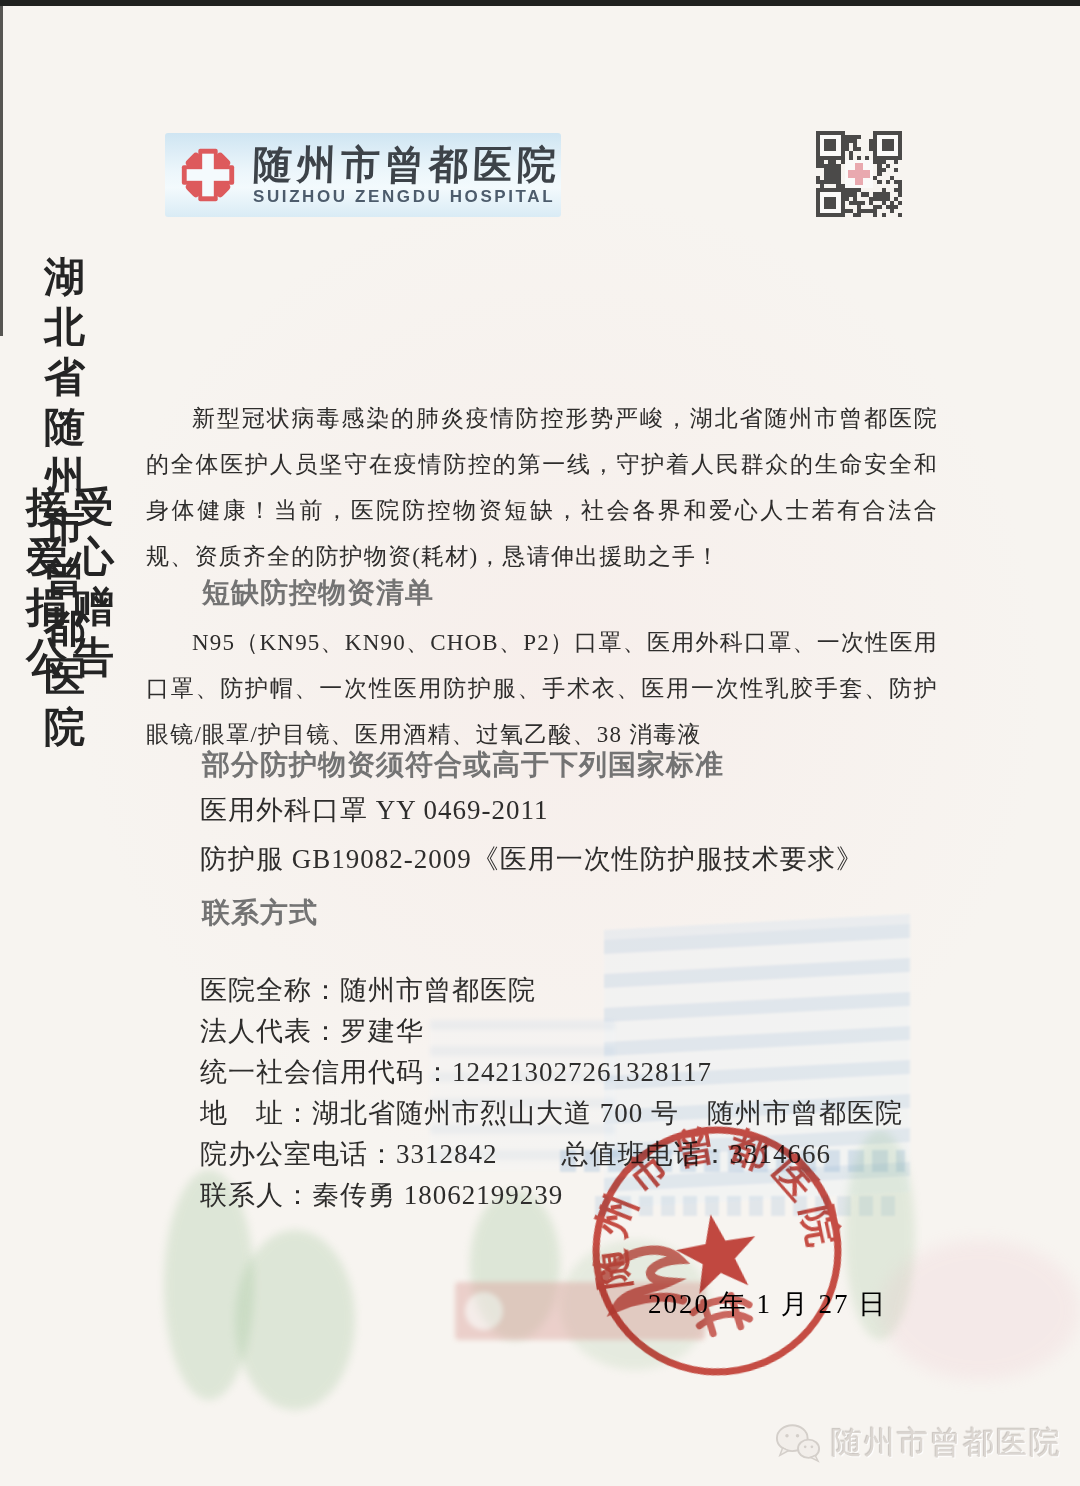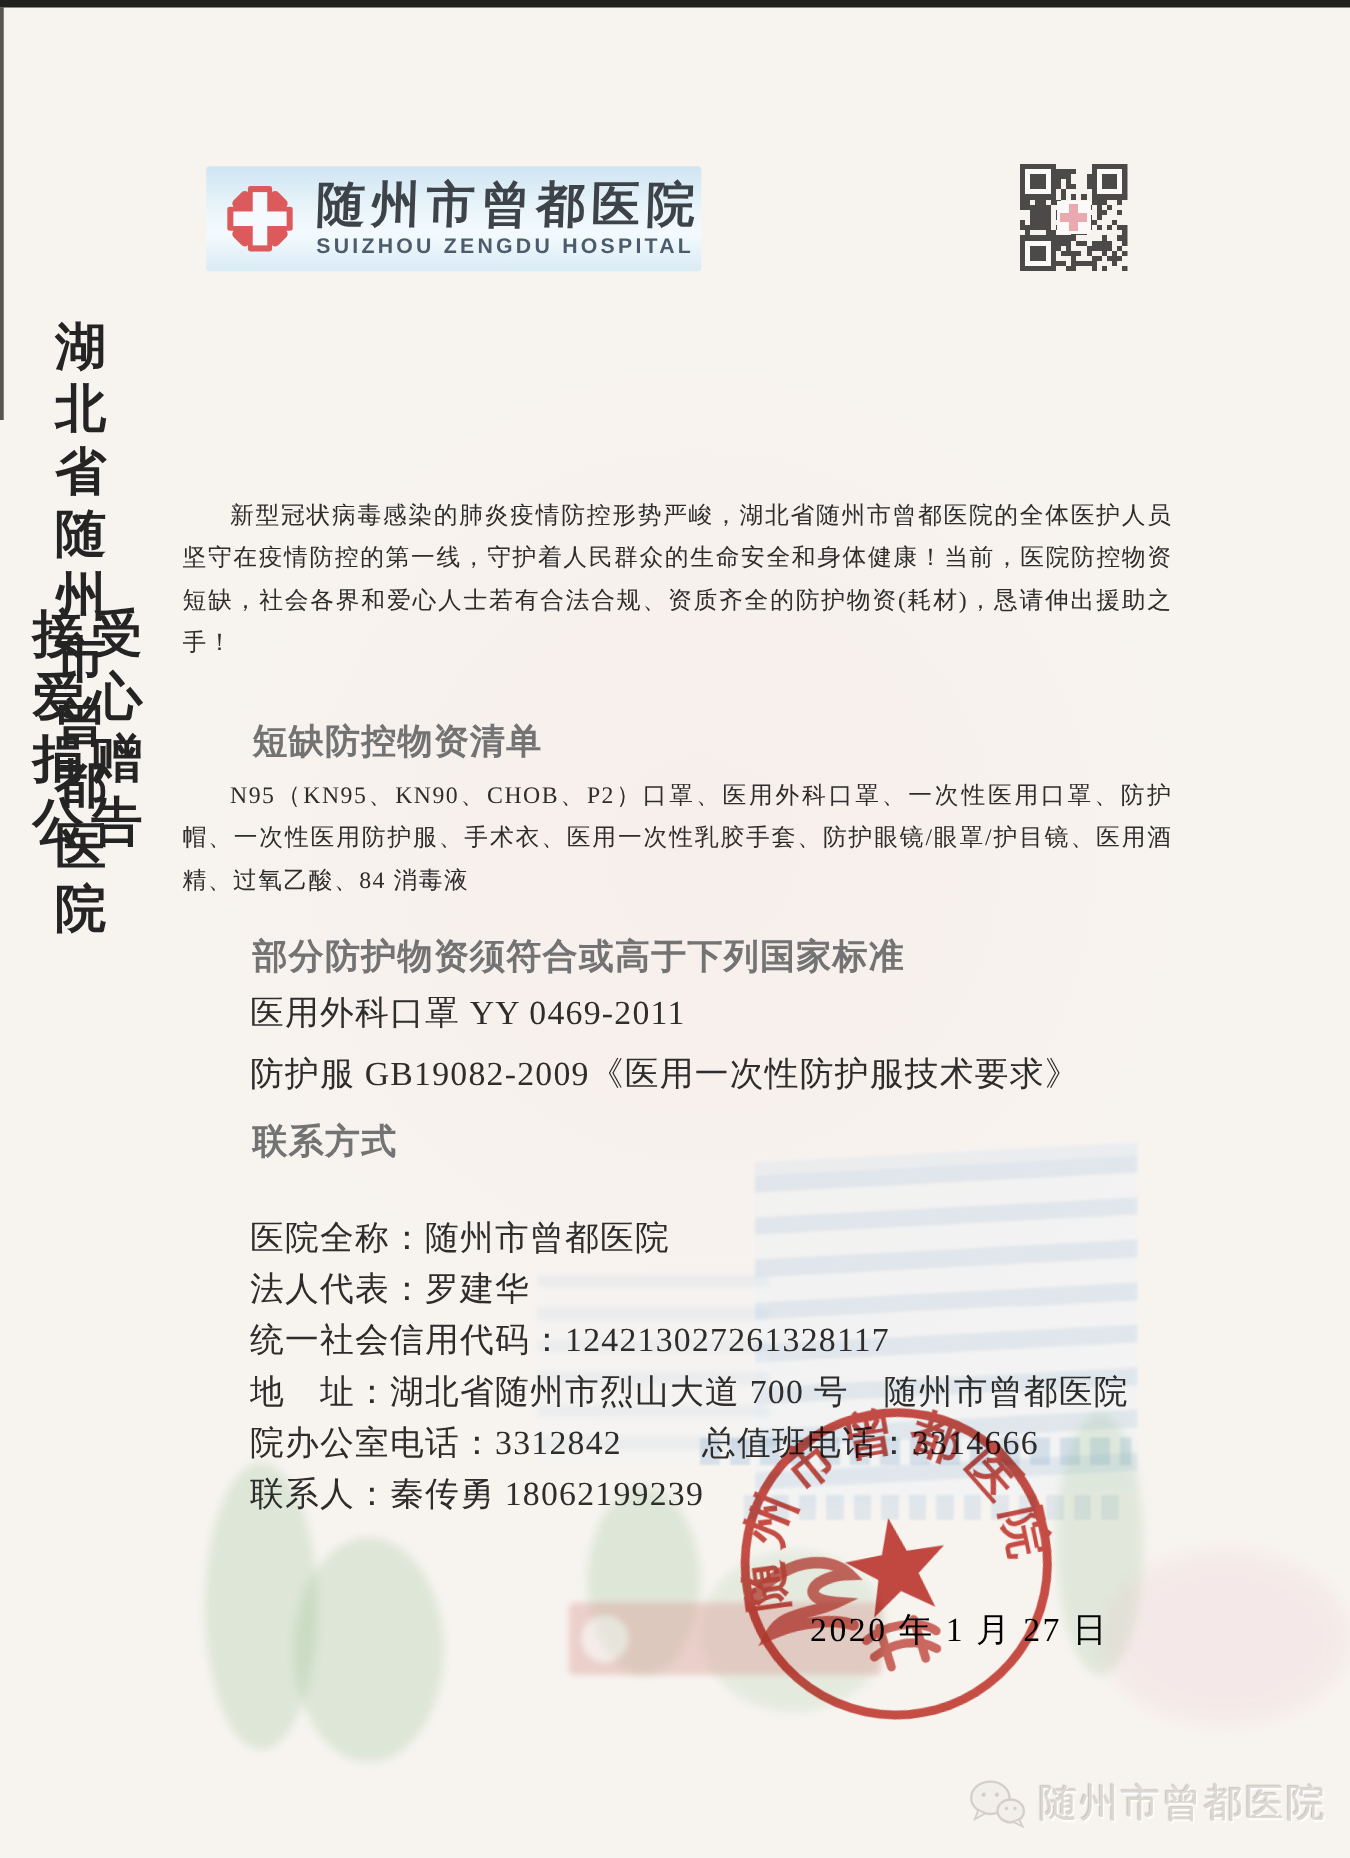--- a/index.html
+++ b/index.html
@@ -27,21 +27,21 @@
   .qr{position:absolute;left:816px;top:130px;width:86px;height:88px;}
 
   
   .doc-title{position:absolute;left:0;top:252px;width:100%;text-align:center;
     font-weight:700;color:#242424;}
   .doc-title .t1{font-size:41px;letter-spacing:9px;line-height:50px;}
   .doc-title .t2{font-size:41px;letter-spacing:6px;line-height:50px;margin-top:0;text-align:right;}
 
   
   .blk{position:absolute;left:146px;width:792px;}
-  .para{font-size:19px;line-height:34px;letter-spacing:1.2px;text-align:justify;text-indent:2em;}
+  .para{font-size:23px;line-height:46px;letter-spacing:1.2px;text-align:justify;text-indent:2em;}
   .heading{font-size:28px;font-weight:700;color:#737373;letter-spacing:1px;
     padding-left:2em;font-family:Liberation Sans, sans-serif;}
   .std-line{font-size:27px;line-height:49px;letter-spacing:1px;padding-left:2em;}
   .c-row{font-size:27px;line-height:41px;letter-spacing:1px;padding-left:2em;white-space:nowrap;}
   .c-gap{display:inline-block;width:64px;}
 
   
   .bg-photo{position:absolute;inset:0;pointer-events:none;}
   .bg-building{position:absolute;left:604px;top:922px;width:306px;height:268px;opacity:.32;filter:blur(1.2px);
     background:repeating-linear-gradient(180deg,#b3cde6 0 14px,#eaf2f9 14px 34px);
@@ -281,21 +281,21 @@
     </svg></div>
 
 <div class="doc-title">
   <div class="t1">湖北省随州市曾都医院</div>
   <div class="t2">接受爱心捐赠公告</div>
 </div>
 
 <div class="blk para" style="top:396px">新型冠状病毒感染的肺炎疫情防控形势严峻，湖北省随州市曾都医院的全体医护人员坚守在疫情防控的第一线，守护着人民群众的生命安全和身体健康！当前，医院防控物资短缺，社会各界和爱心人士若有合法合规、资质齐全的防护物资(耗材)，恳请伸出援助之手！</div>
 
 <div class="blk heading" style="top:574px">短缺防控物资清单</div>
-<div class="blk para" style="top:620px">N95（KN95、KN90、CHOB、P2）口罩、医用外科口罩、一次性医用口罩、防护帽、一次性医用防护服、手术衣、医用一次性乳胶手套、防护眼镜/眼罩/护目镜、医用酒精、过氧乙酸、84 消毒液</div>
+<div class="blk para" style="top:620px">N95（KN95、KN90、CHOB、P2）口罩、医用外科口罩、一次性医用口罩、防护帽、一次性医用防护服、手术衣、医用一次性乳胶手套、防护眼镜/眼罩/护目镜、医用酒精、过氧乙酸、38 消毒液</div>
 
 <div class="blk heading" style="top:746px">部分防护物资须符合或高于下列国家标准</div>
 <div class="blk" style="top:786px">
   <div class="std-line">医用外科口罩 YY 0469-2011</div>
   <div class="std-line">防护服 GB19082-2009《医用一次性防护服技术要求》</div>
 </div>
 
 <div class="blk heading" style="top:894px">联系方式</div>
 <div class="blk" style="top:970px">
   <div class="c-row"><span>医院全称：</span><span>随州市曾都医院</span></div>

